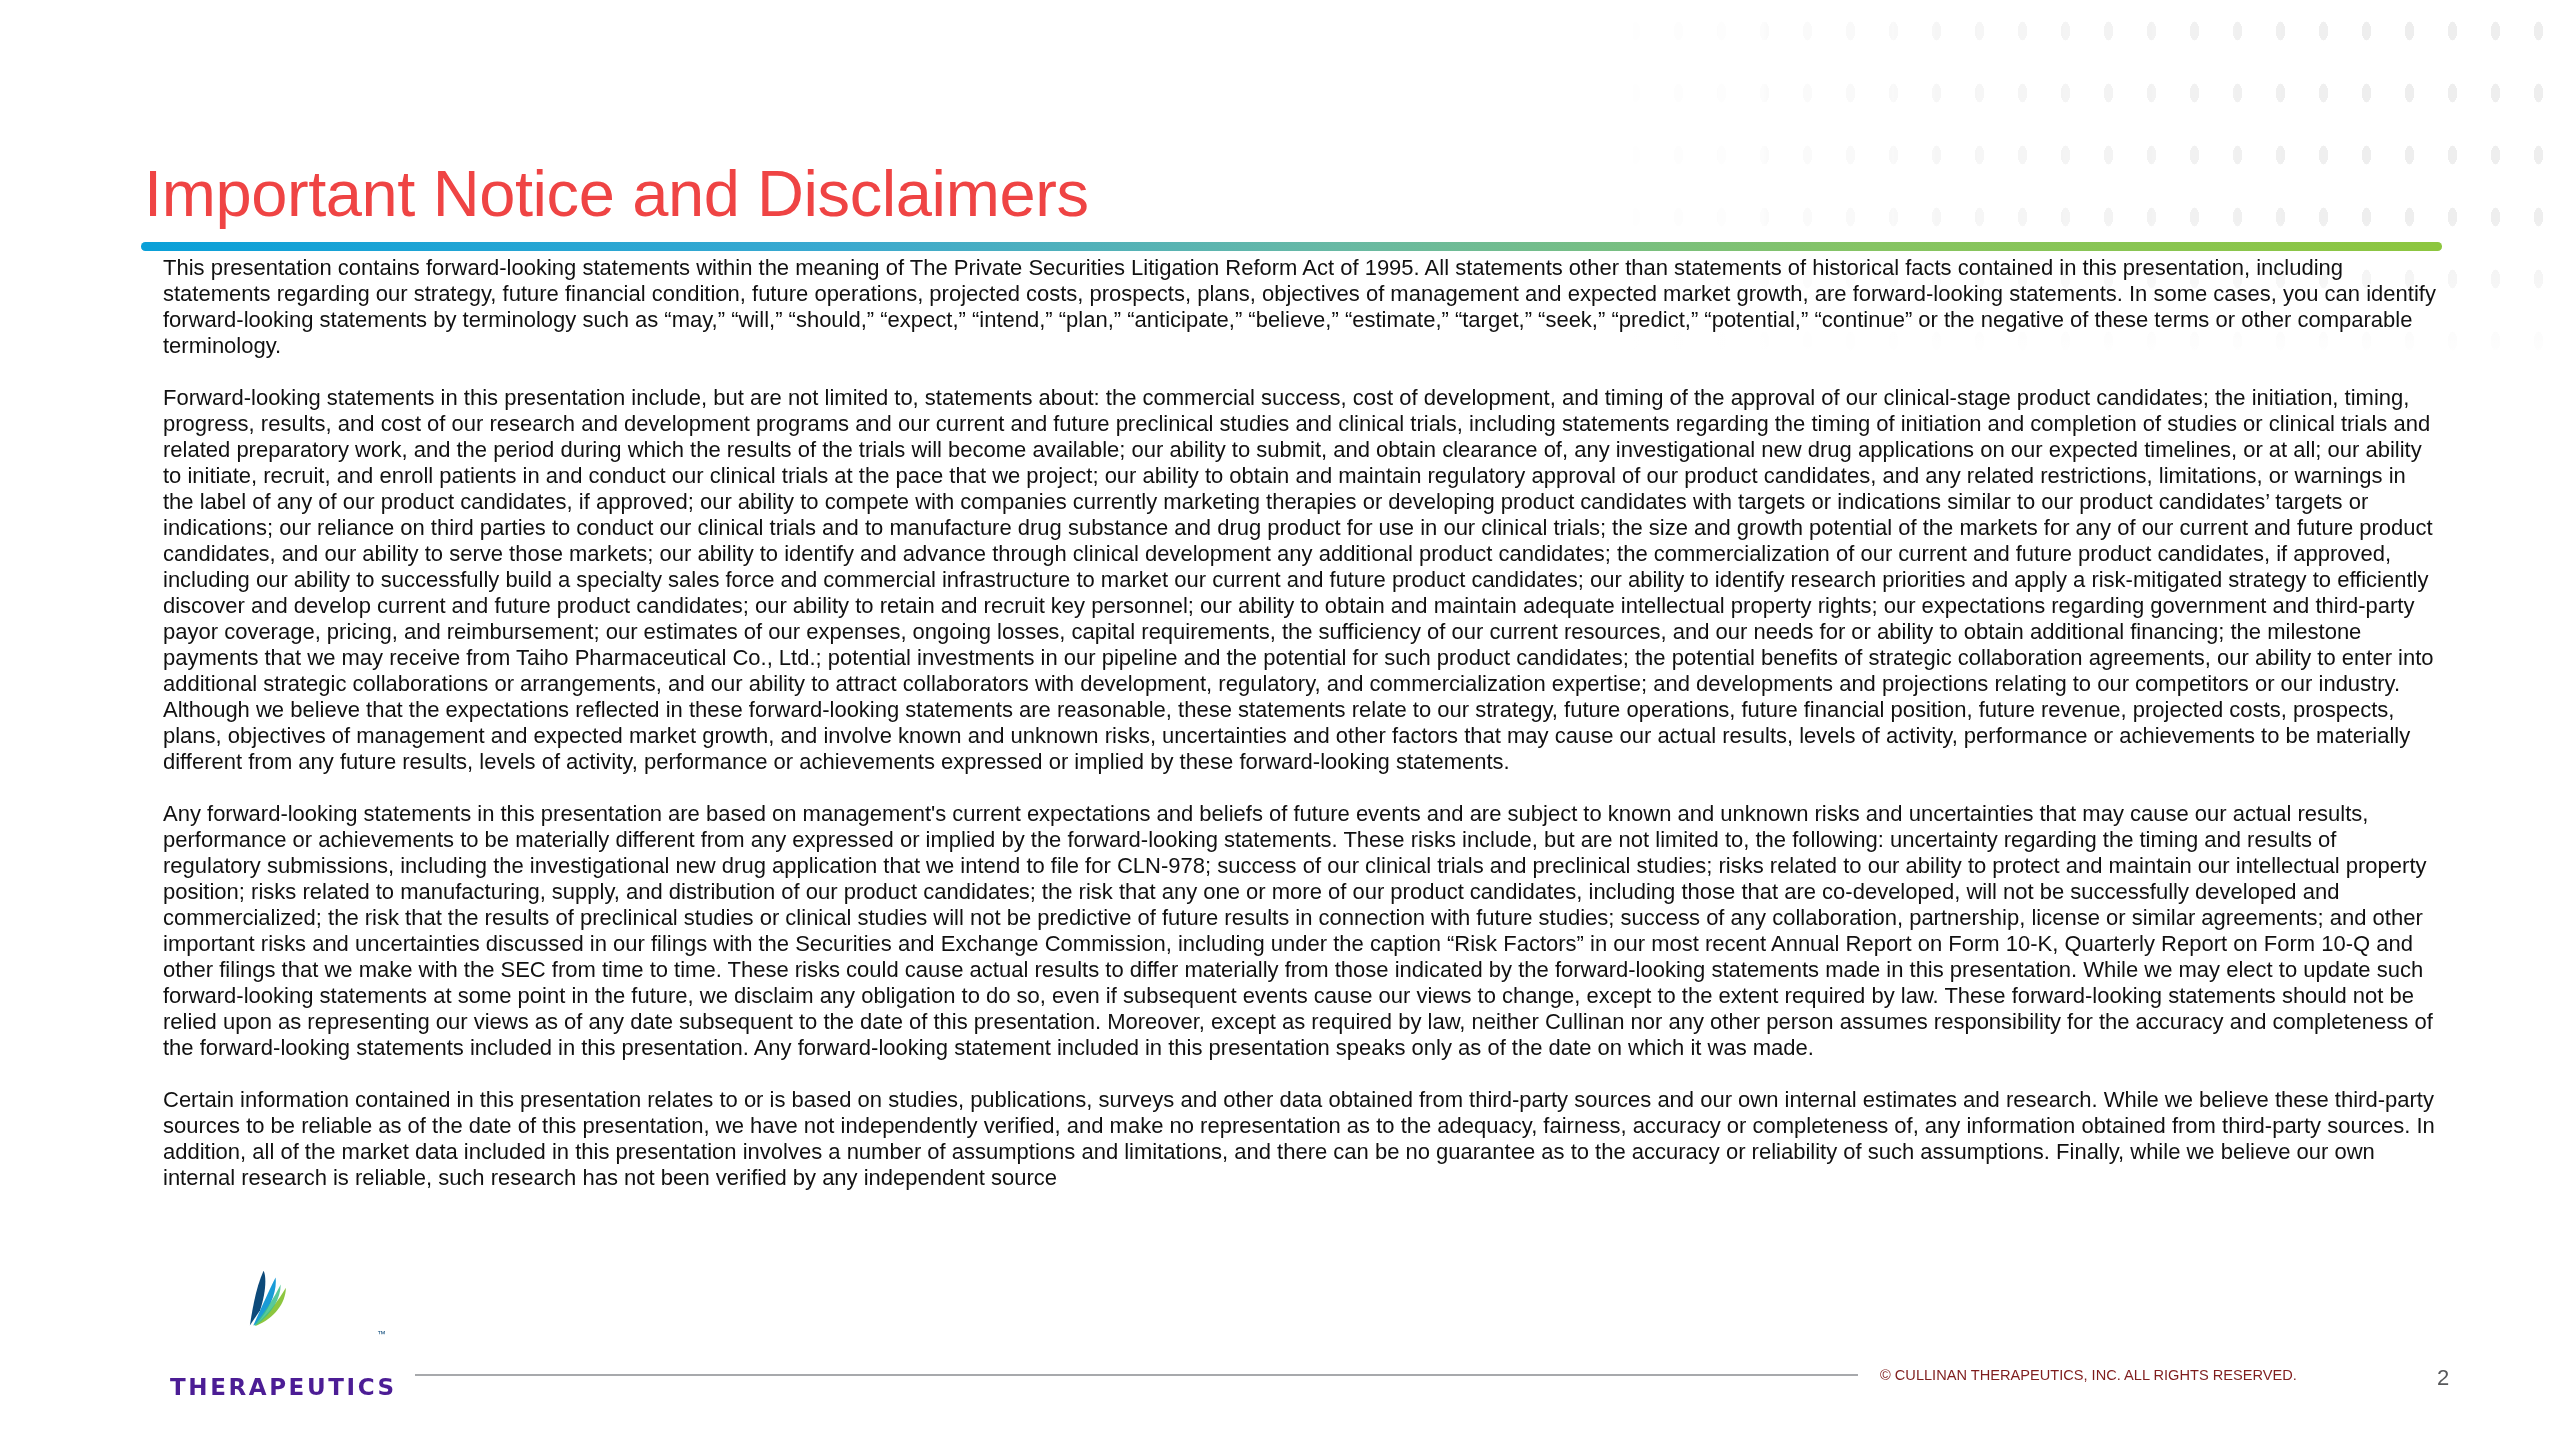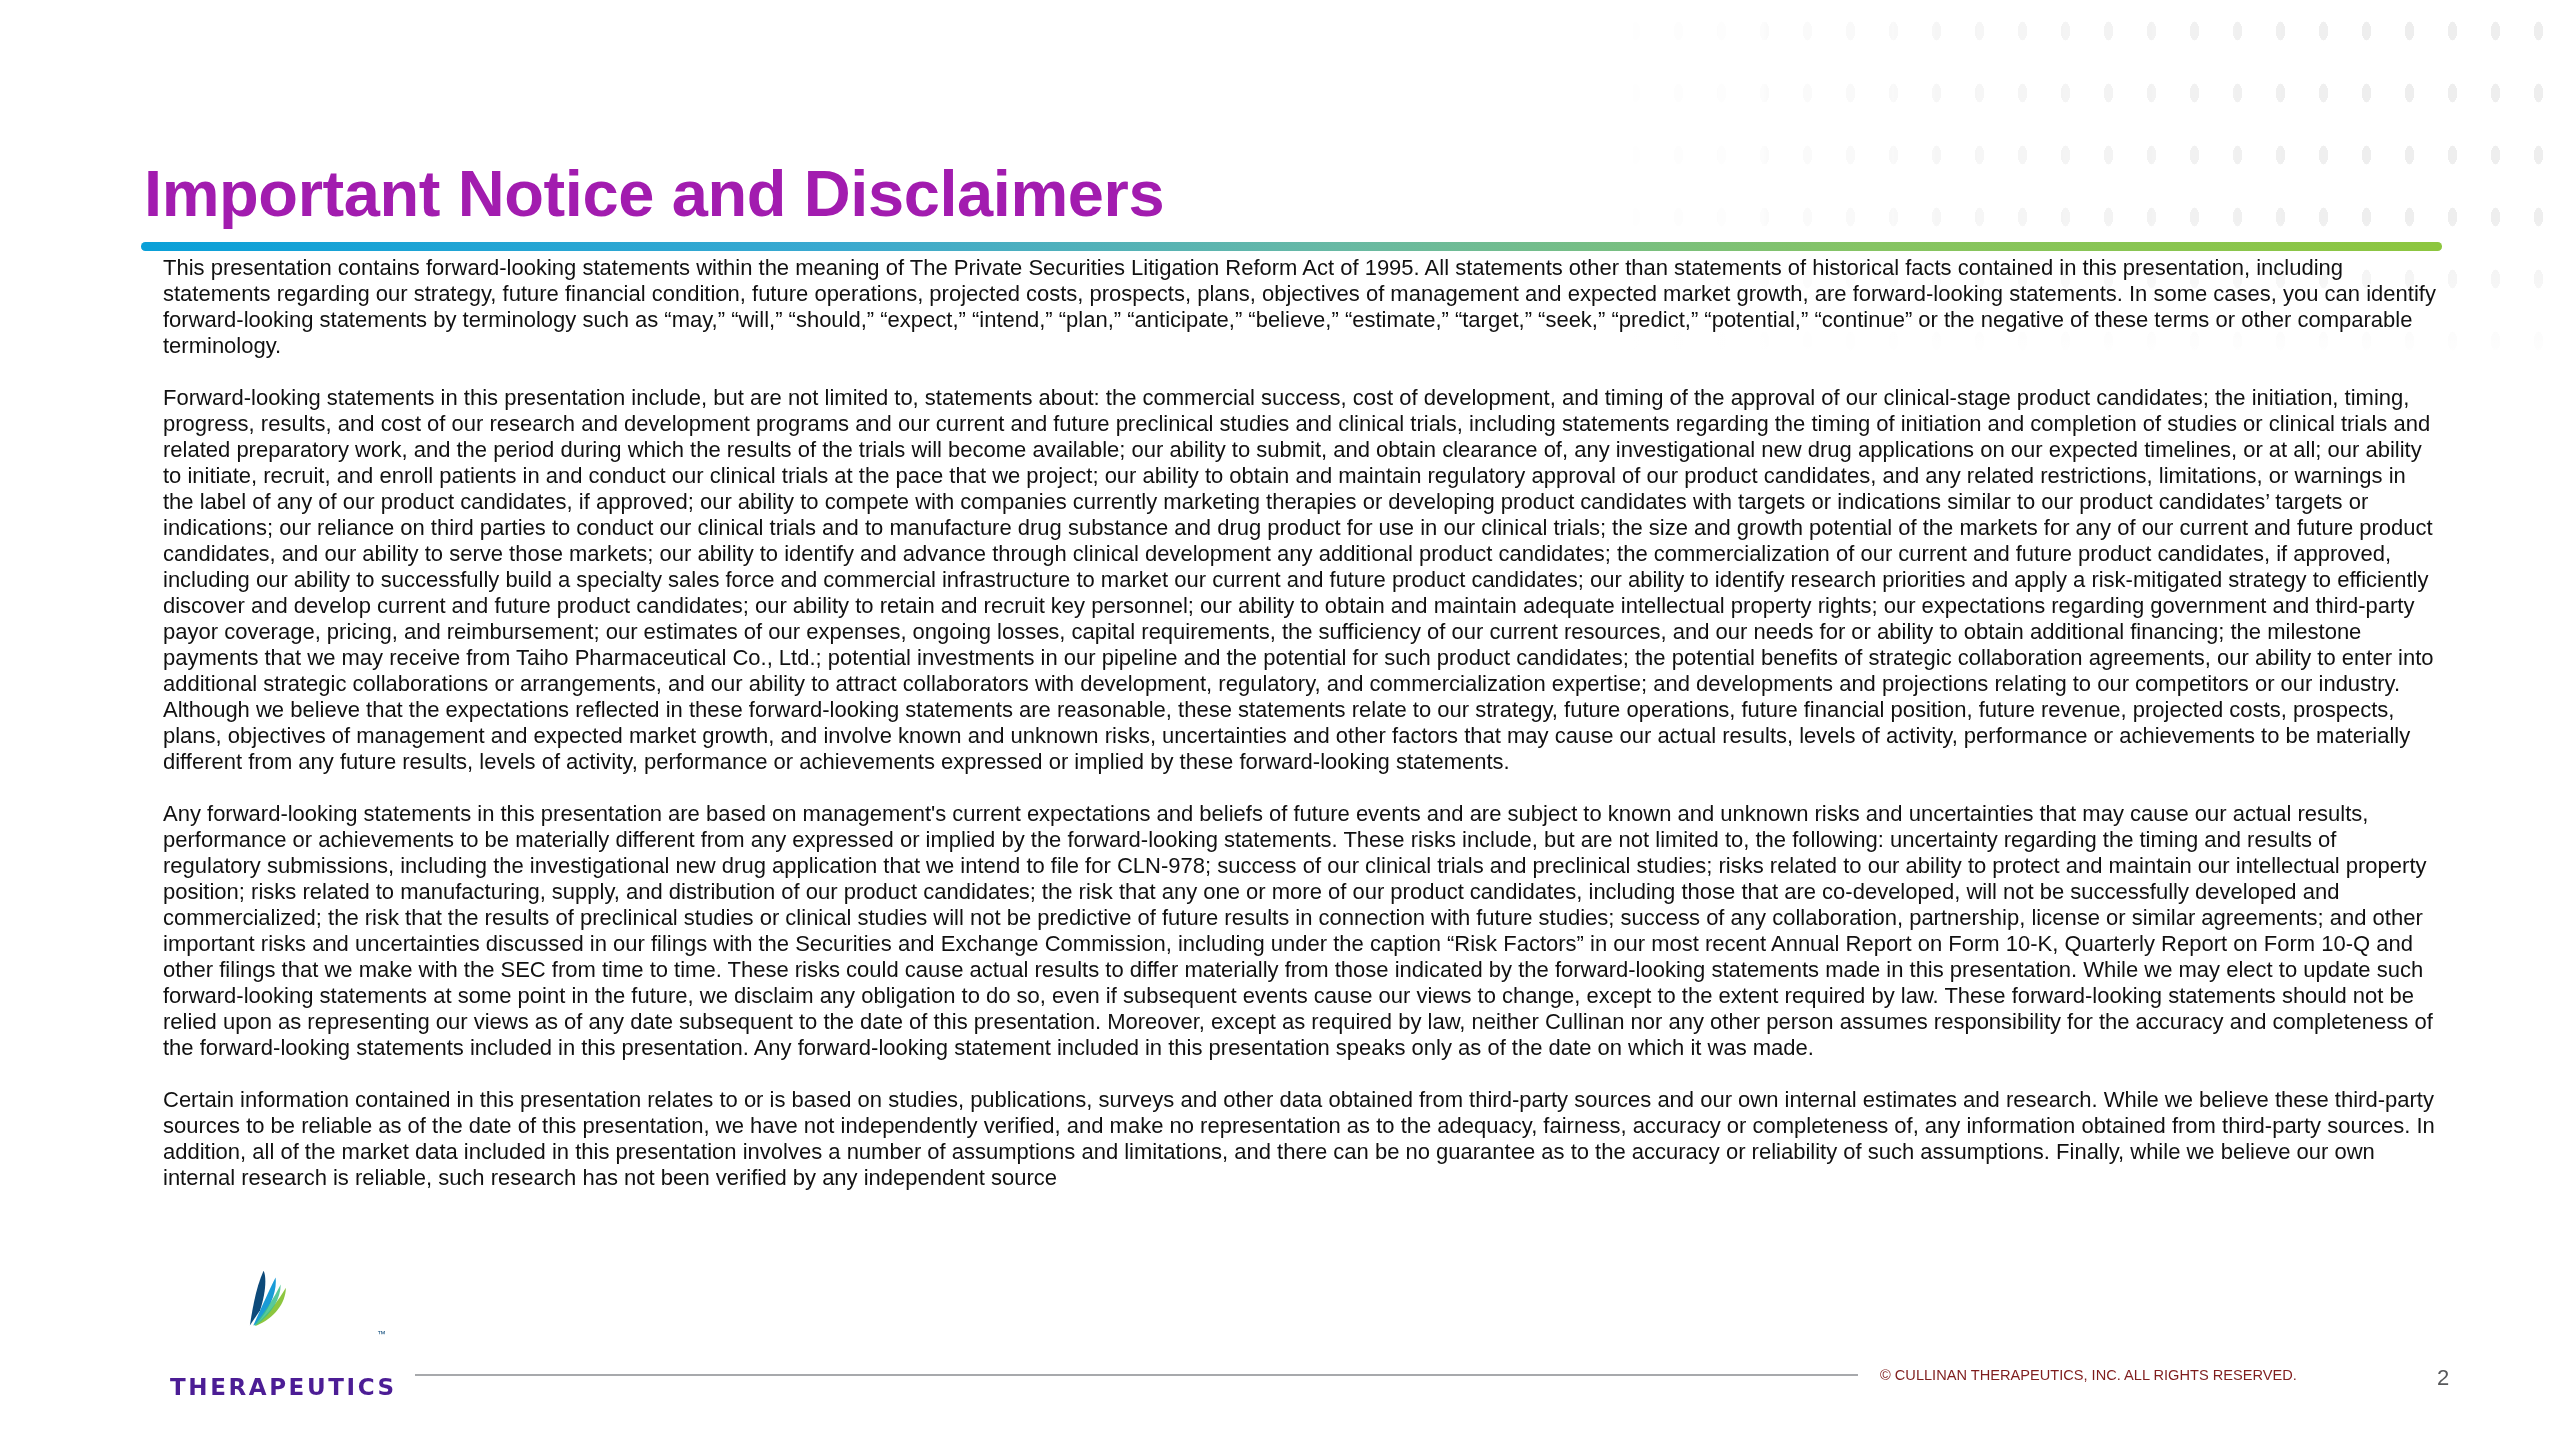--- a/index.html
+++ b/index.html
@@ -16,21 +16,21 @@
     -webkit-mask-composite: source-in;
     mask-image: linear-gradient(to right, transparent 0%, rgba(0,0,0,0.6) 40%, #000 75%);
     opacity:0.85;
   }
   .dots2 {
     position:absolute; right:0; top:0; width:962px; height:361px;
     background: linear-gradient(to bottom, rgba(255,255,255,0) 60%, #fff 100%);
   }
   .title {
     position:absolute; left:144px; top:155px;
-    font-size:65px; color:#a21caf; font-weight:bold; letter-spacing:-0.4px;
+    font-size:65px; color:#ef4444; font-weight:normal; letter-spacing:-0.4px;
     margin:0; line-height:77px;
   }
   .rule {
     position:absolute; left:141px; top:242px; width:2301px; height:8.6px; border-radius:4.3px;
     background: linear-gradient(to right, #0aa0d8 0%, #3aa9d0 30%, #68b9a4 52%, #86c464 75%, #8dc63f 100%);
   }
   .body {
     position:absolute; left:163px; top:255px; width:2275px;
     font-size:22px; line-height:26px; color:#111;
   }

